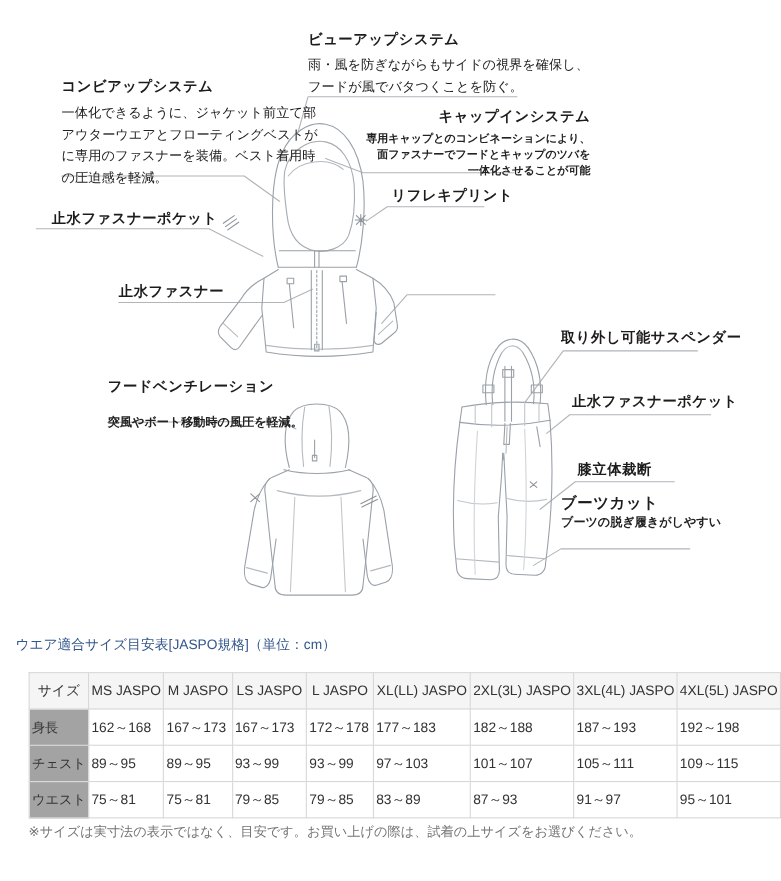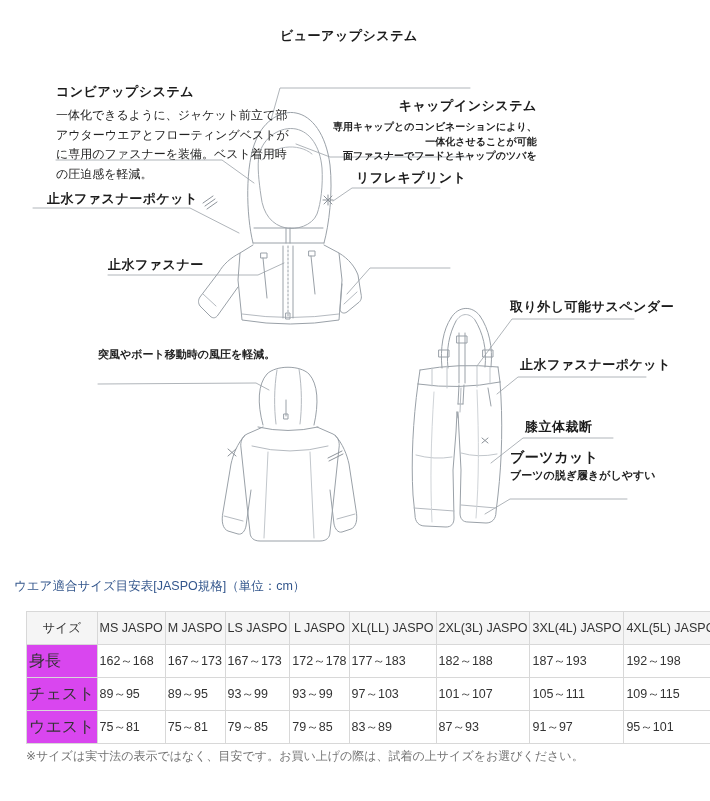--- a/index.html
+++ b/index.html
@@ -23,21 +23,21 @@
     font-size:12.5px; color:#33568c; white-space:nowrap;
   }
   .tbl-wrap { position:absolute; left:26px; top:611px; }
   table.size { border-collapse:collapse; table-layout:fixed; }
   table.size th, table.size td {
     border:1px solid #d8d8d8; height:32px; padding:0 2px;
     vertical-align:middle;
     font-size:12.5px; color:#333; font-weight:normal; white-space:nowrap;
   }
   table.size th { background:#f5f5f5; }
-  table.size td.rowhead { background:#d946ef; font-size:16px; }
+  table.size td.rowhead { background:#a3a3a3; font-size:12px; }
   .tbl-note {
     position:absolute; left:26px; top:748px;
     font-size:12px; color:#737373; white-space:nowrap;
   }
 </style>
 </head>
 <body>
 
 <div class="stage">
 
@@ -136,56 +136,61 @@
       <path d="M 488,388 L 491,406"></path>
       <path d="M 416,455 Q 434,460 452,457 M 461,453 Q 478,458 497,454" stroke="#c2c7cc"></path>
       <path d="M 414,508 L 454,511 M 461,505 L 496,508" stroke="#b5bac0"></path>
       <path d="M 434,392 C 431,440 430,480 432,522 M 477,390 C 479,440 479,480 476,518" stroke="#d0d4d8"></path>
       <path d="M 482,438 L 488,443 M 488,438 L 482,443" stroke="#8d939a"></path>
     </g>
   </svg>
 
   <div class="callout" style="left:280px; top:27px;">
     <div class="c-title">ビューアップシステム</div>
-  </div>
-
-  <div class="callout" style="left:56px; top:83px;">
+    <div style="margin-top:5px;">
+      <div class="c-line">雨・風を防ぎながらもサイドの視界を確保し、</div>
+      <div class="c-line">フードが風でバタつくことを防ぐ。</div>
+    </div>
+  </div>
+
+  <div class="callout" style="left:56px; top:70px;">
     <div class="c-title">コンビアップシステム</div>
     <div style="margin-top:5px;">
       <div class="c-line">一体化できるように、ジャケット前立て部</div>
       <div class="c-line">アウターウエアとフローティングベストが</div>
       <div class="c-line">に専用のファスナーを装備。ベスト着用時</div>
       <div class="c-line">の圧迫感を軽減。</div>
     </div>
   </div>
 
   <div class="callout" style="left:333px; top:97px;text-align:right;">
     <div class="c-title">キャップインシステム</div>
     <div style="margin-top:5px;">
       <div class="c-line-sm">専用キャップとのコンビネーションにより、</div>
+      <div class="c-line-sm">面ファスナーでフードとキャップのツバを</div>
       <div class="c-line-sm">一体化させることが可能</div>
-      <div class="c-line-sm">面ファスナーでフードとキャップのツバを</div>
     </div>
   </div>
 
   <div class="callout" style="left:356px; top:169px;">
     <div class="c-title">リフレキプリント</div>
   </div>
 
 
   <div class="callout" style="left:47px; top:190px;">
     <div class="c-title">止水ファスナーポケット</div>
   </div>
 
   <div class="callout" style="left:108px; top:256px;">
     <div class="c-title">止水ファスナー</div>
   </div>
 
   <div class="callout" style="left:98px; top:342px;">
-    <div style="margin-top:4px;">
+    <div class="c-title">フードベンチレーション</div>
+    <div style="margin-top:16px;">
       <div class="c-line-md">突風やボート移動時の風圧を軽減。</div>
     </div>
   </div>
 
   <div class="callout" style="left:510px; top:298px;">
     <div class="c-title">取り外し可能サスペンダー</div>
   </div>
 
   <div class="callout" style="left:520px; top:356px;">
     <div class="c-title">止水ファスナーポケット</div>

